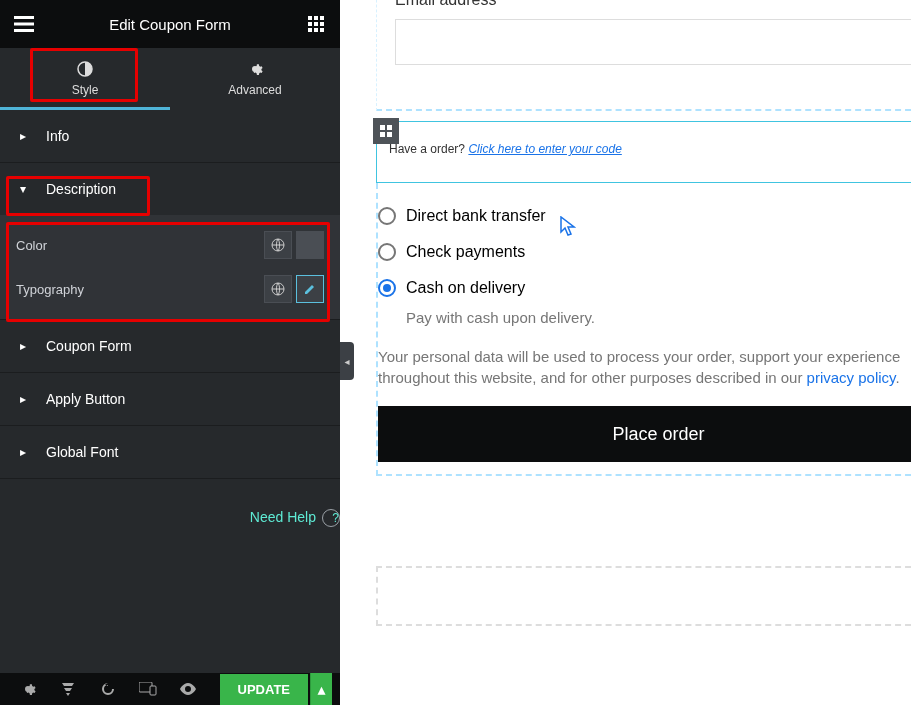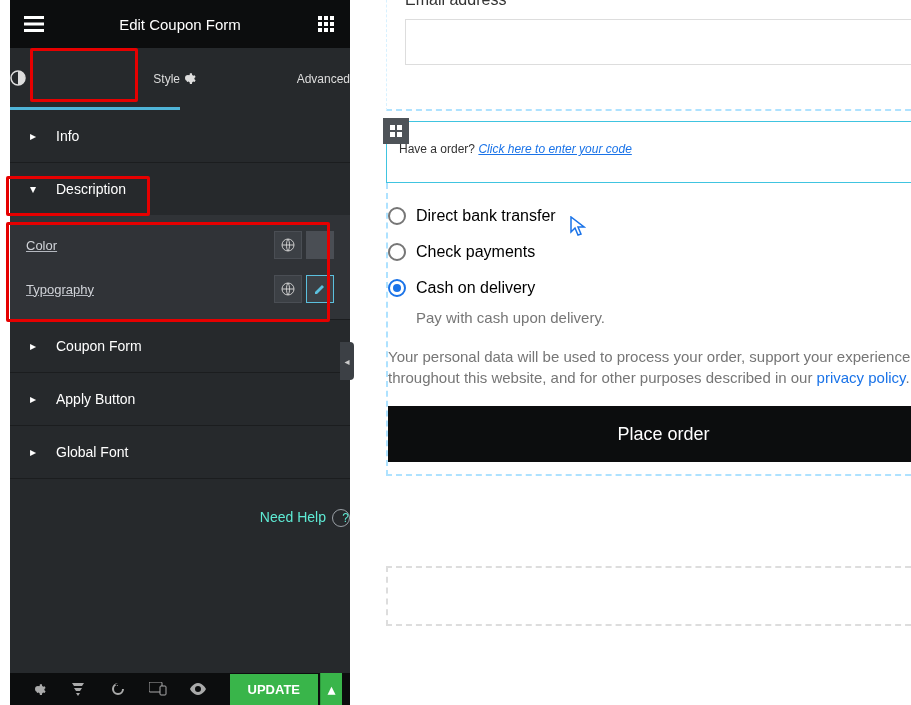--- a/index.html
+++ b/index.html
@@ -1,40 +1,40 @@
 <!DOCTYPE html>
 <html><head>
   <meta charset="utf-8">
   <style>
     * { box-sizing: border-box; margin: 0; padding: 0; }
     html, body { width: 911px; height: 705px; font-family: Arial, sans-serif; overflow: hidden; background: #fff; }
-    .app { display: flex; width: 100%; height: 100%; padding-left: 10px; }
+    .app { display: flex; width: 100%; height: 100%; }
 
     
     .sidebar { width: 340px; background: #26292c; color: #b4b8bf; display: flex; flex-direction: column; height: 100%; }
     .header { height: 48px; background: #0c0d0e; display: flex; align-items: center; justify-content: space-between; padding: 0 12px; }
     .menu-icon, .grid-icon { width: 24px; height: 24px; color: #fff; display:flex; align-items:center; justify-content:center; }
     .header-title { color: #fff; font-size: 15px;}
     .tabs { display: flex; height: 62px; background: #26292c; position: relative; }
-    .tab { flex: 1; display: flex; flex-direction: row; align-items: center; justify-content: space-between; gap: 4px; cursor: pointer; }
+    .tab { flex: 1; display: flex; flex-direction: column; align-items: center; justify-content: center; gap: 4px; cursor: pointer; }
     .tab-icon { color: #ddd; height: 18px; }
     .tab-label { font-size: 12px; color: #ddd; }
     .tab-underline { position: absolute; left: 0; bottom: 0; width: 50%; height: 3px; background: #4fb4d8; }
 
     .red-box-tab { position: absolute; left: 30px; top: 48px; width: 108px; height: 54px; border: 3px solid #e60000; border-radius: 2px; pointer-events: none; }
     .red-box-desc { position: absolute; left: 6px; top: 176px; width: 144px; height: 40px; border: 3px solid #e60000; border-radius: 2px; pointer-events: none; }
     .red-box-props { position: absolute; left: 6px; top: 222px; width: 324px; height: 100px; border: 3px solid #e60000; border-radius: 2px; pointer-events: none; }
 
     .panel { flex: 1; overflow: auto; }
     .section { border-bottom: 1px solid #1b1d1f; }
     .section-header { display: flex; align-items: center; height: 52px; padding: 0 20px; gap: 12px; cursor: pointer; background: #26292c; }
     .section-title { color: #fff; font-size: 14px; font-weight: normal; }
     .caret { color: #fff; font-size: 12px; width: 14px; display:inline-block; }
     .section-body { background: #303337; padding: 12px 16px; display: flex; flex-direction: column; gap: 8px; }
-    .row { display: flex; justify-content: space-between; align-items: center; height: 36px; text-decoration: underline; }
+    .row { display: flex; justify-content: space-between; align-items: center; height: 36px; }
     .row-label { color: #d0d3d8; font-size: 13px; }
     .ctrls { display: flex; gap: 4px; }
     .ctl { width: 28px; height: 28px; background: #3c4045; border: 1px solid #4a4e54; display:flex; align-items:center; justify-content:center; color:#ccc; cursor:pointer; }
     .ctl.swatch { background: #4a4e54; }
     .ctl.active { color:#5bc0de; border-color:#5bc0de; }
 
     .help { text-align: right; color: #5eead4; font-size: 14px; padding: 30px 0 0; }
     .help .q { display:inline-block; width:18px; height:18px; border:1px solid #9aa0a6; border-radius:50%; font-size:12px; line-height:16px; margin-left:6px; }
 
     .footer { height: 32px; background: #0c0d0e; display: flex; align-items: center; padding: 0 8px; gap: 0; }

